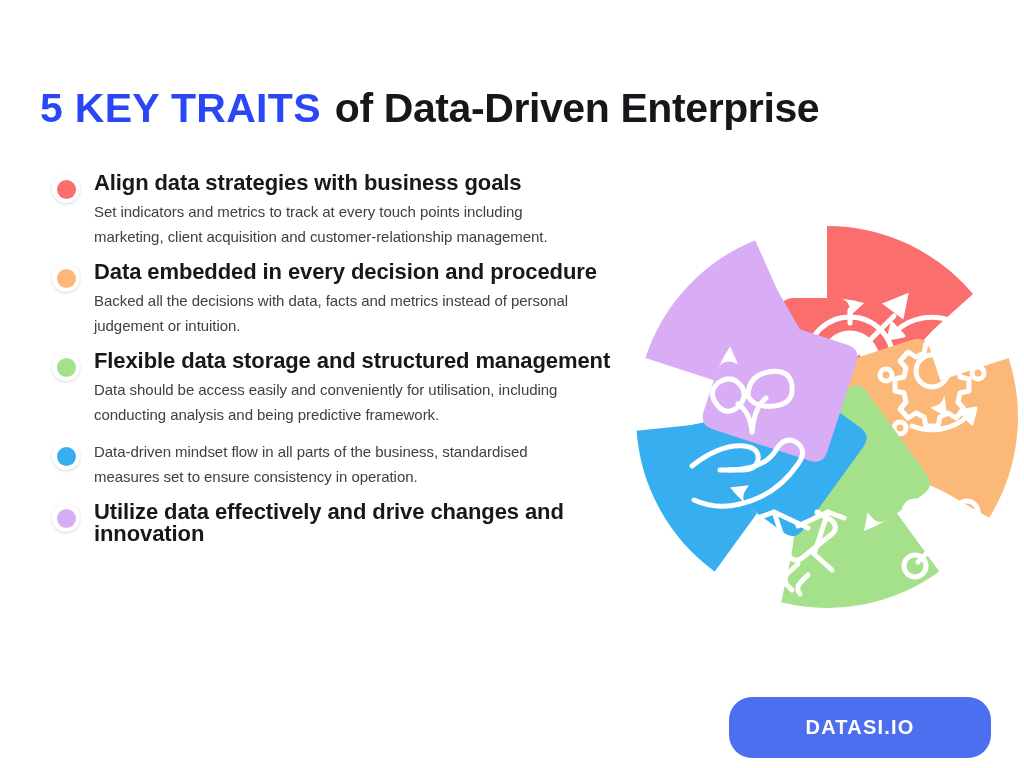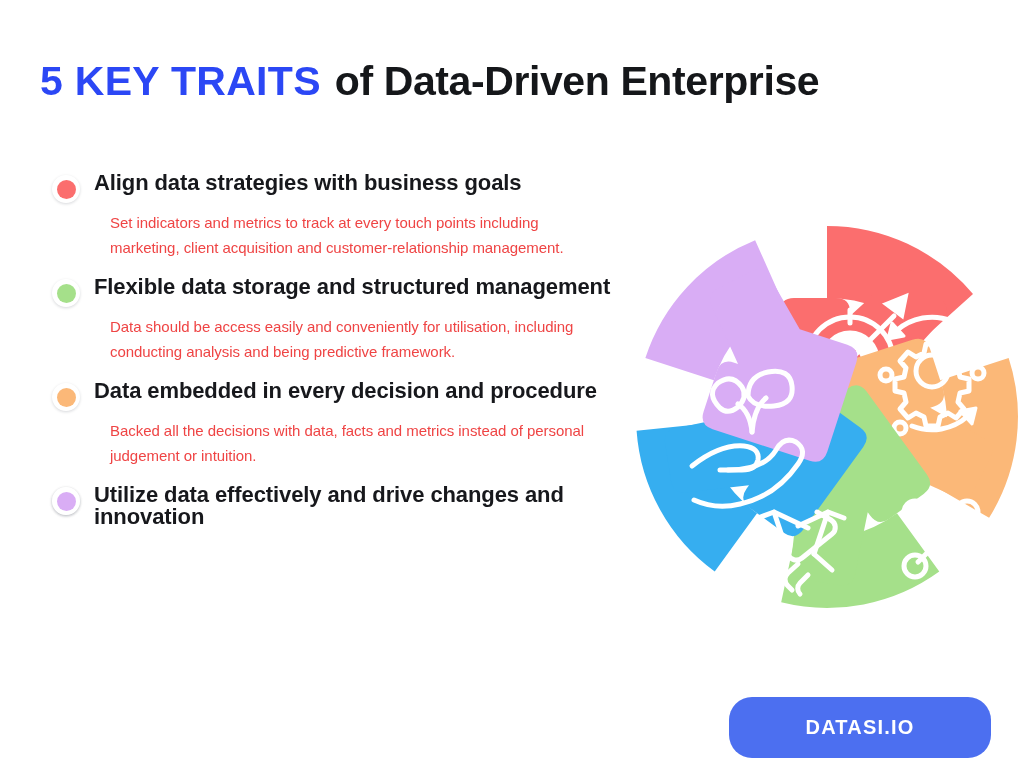--- a/index.html
+++ b/index.html
@@ -12,21 +12,21 @@
     background: #ffffff;
     font-family: "Liberation Sans", sans-serif;
     overflow: hidden;
     position: relative;
   }
 
   
   #title-block {
     position: absolute;
     left: 40px;
-    top: 54px;
+    top: 81px;
     width: 984px;
     height: 54px;
     white-space: nowrap;
   }
   .title-text {
     font-size: 41px;
     font-weight: 700;
     letter-spacing: -0.4px;
     line-height: 54px;
     vertical-align: baseline;
@@ -74,23 +74,23 @@
     font-size: 22px;
     font-weight: 700;
     color: #17181C;
     line-height: 22px;
     margin: 0 0 5px 0;
     letter-spacing: -0.1px;
   }
   .trait-desc {
     font-size: 15px;
     font-weight: 400;
-    color: #ef4444;
+    color: #404040;
     line-height: 25px;
-    margin: 16px;
+    margin: 0;
     max-width: 500px;
     letter-spacing: -0.05px;
   }
   .trait-row.tight .trait-desc { max-width: 480px; }
 
   
   #donut-wrap {
     position: absolute;
     left: 628px;
     top: 218px;
@@ -129,40 +129,41 @@
 <div id="traits-list">
 
   <div class="trait-row">
     <span class="trait-bullet-wrap">
       <span class="trait-bullet" style="background:#FB6E6E"></span>
     </span>
     <p class="trait-heading">Align data strategies with business goals</p>
     <p class="trait-desc">Set indicators and metrics to track at every touch points including marketing, client acquisition and customer-relationship management.</p>
   </div>
 
+  <div class="trait-row tight">
+    <span class="trait-bullet-wrap">
+      <span class="trait-bullet" style="background:#FBB878"></span>
+    </span>
+    <p class="trait-heading">Data embedded in every decision and procedure</p>
+    <p class="trait-desc">Backed all the decisions with data, facts and metrics instead of personal judgement or intuition.</p>
+  </div>
+
   <div class="trait-row">
     <span class="trait-bullet-wrap">
       <span class="trait-bullet" style="background:#A5E08A"></span>
     </span>
     <p class="trait-heading">Flexible data storage and structured management</p>
     <p class="trait-desc">Data should be access easily and conveniently for utilisation, including conducting analysis and being predictive framework.</p>
   </div>
 
-  <div class="trait-row tight">
-    <span class="trait-bullet-wrap">
-      <span class="trait-bullet" style="background:#FBB878"></span>
-    </span>
-    <p class="trait-heading">Data embedded in every decision and procedure</p>
-    <p class="trait-desc">Backed all the decisions with data, facts and metrics instead of personal judgement or intuition.</p>
-  </div>
-
   <div class="trait-row">
     <span class="trait-bullet-wrap">
       <span class="trait-bullet" style="background:#36AEF0"></span>
     </span>
+    <p class="trait-desc">Data-driven mindset flow in all parts of the business, standardised measures set to ensure consistency in operation.</p>
   </div>
 
   <div class="trait-row">
     <span class="trait-bullet-wrap">
       <span class="trait-bullet" style="background:#D9ADF5"></span>
     </span>
     <p class="trait-heading">Utilize data effectively and drive changes and innovation</p>
   </div>
 
 </div>

